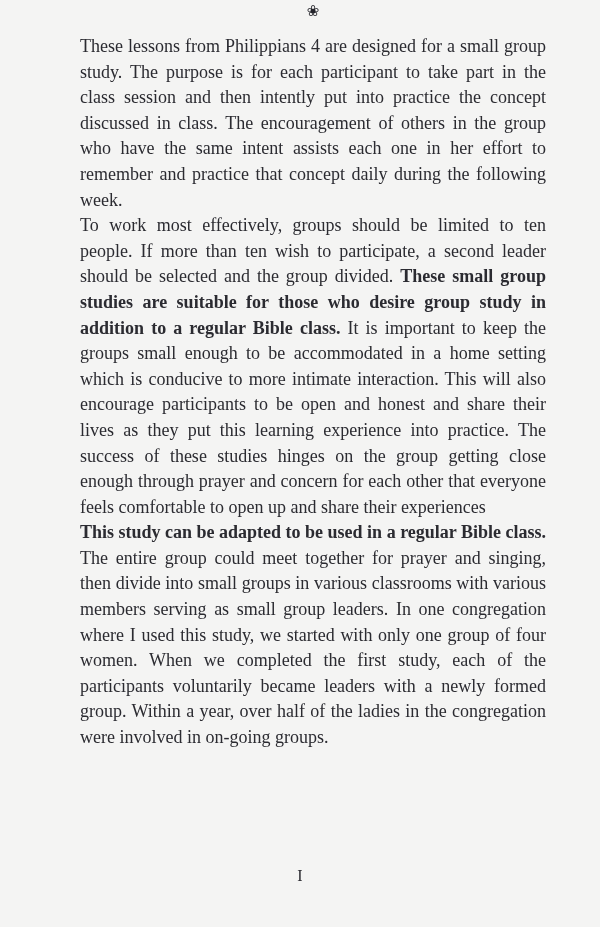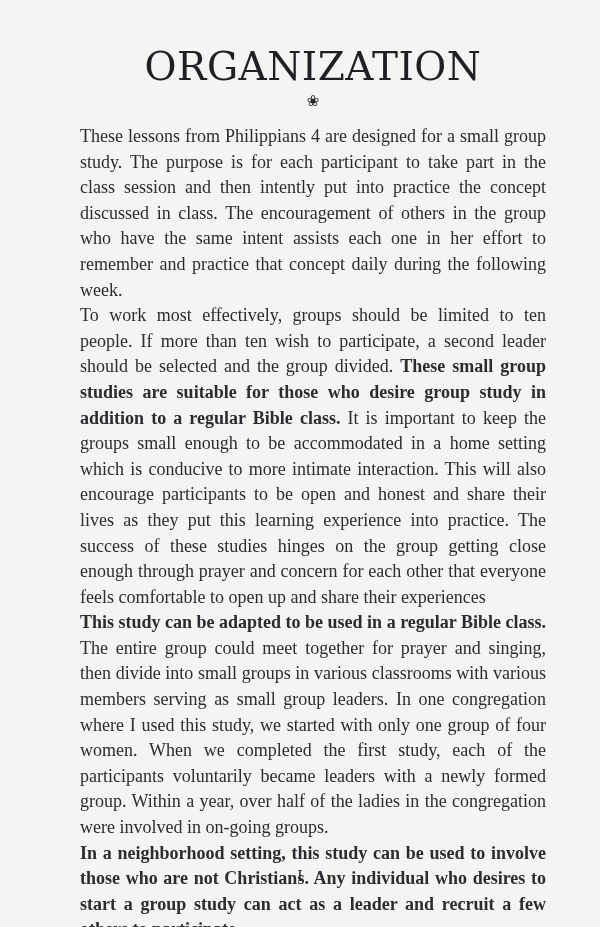--- a/index.html
+++ b/index.html
@@ -96,32 +96,30 @@
     font-family: "Liberation Serif", "DejaVu Serif", serif;
   }
 </style>
 </head>
 <body>
 
 <div class="page">
 
   <div class="content">
 
-    <h1 class="doc-title">ORGANIZATION</h1>
 
     <span class="ornament">❀</span>
 
     <div class="body-copy">
 
       <p class="para first">These lessons from Philippians 4 are designed for a small group study. The purpose is for each participant to take part in the class session and then intently put into practice the concept discussed in class.  The encouragement of others in the group who have the same intent assists each one in her effort to remember and practice that concept daily during the following week.</p>
 
       <p class="para"><span>To work most effectively, groups should be limited to ten people.  If more than ten wish to participate, a second leader should be selected and the group divided.  </span><span class="b">These small group studies are suitable for those who desire group study in addition to a regular Bible class.</span><span> It is important to keep the groups small enough to be accommodated in a home setting which is conducive to more intimate interaction. This will also encourage participants to be open and honest and share their lives as they put this learning experience into practice.  The success of these studies hinges on the group getting close enough through prayer and concern for each other that everyone feels comfortable to open up and share their experiences</span></p>
 
       <p class="para"><span class="b">This study can be adapted to be used in a regular  Bible class.</span><span>  The entire group could meet together for prayer and singing, then divide into small groups in various classrooms with various members serving as small group leaders. In one congregation where I used this study, we started with only one group of four women. When we completed the first study, each of the participants voluntarily became leaders with a newly formed group.  Within a year, over half of the ladies in the congregation were involved in on-going groups.</span></p>
 
-      <p class="para all-bold">In a neighborhood setting, this study can be used to involve those who are not Christians.  Any individual who desires to start a group study can act as a leader and recruit a few others to participate.</p>
 
     </div>
   </div>
 
   <div class="page-number">I</div>
 
 </div>
 
 </body></html>

